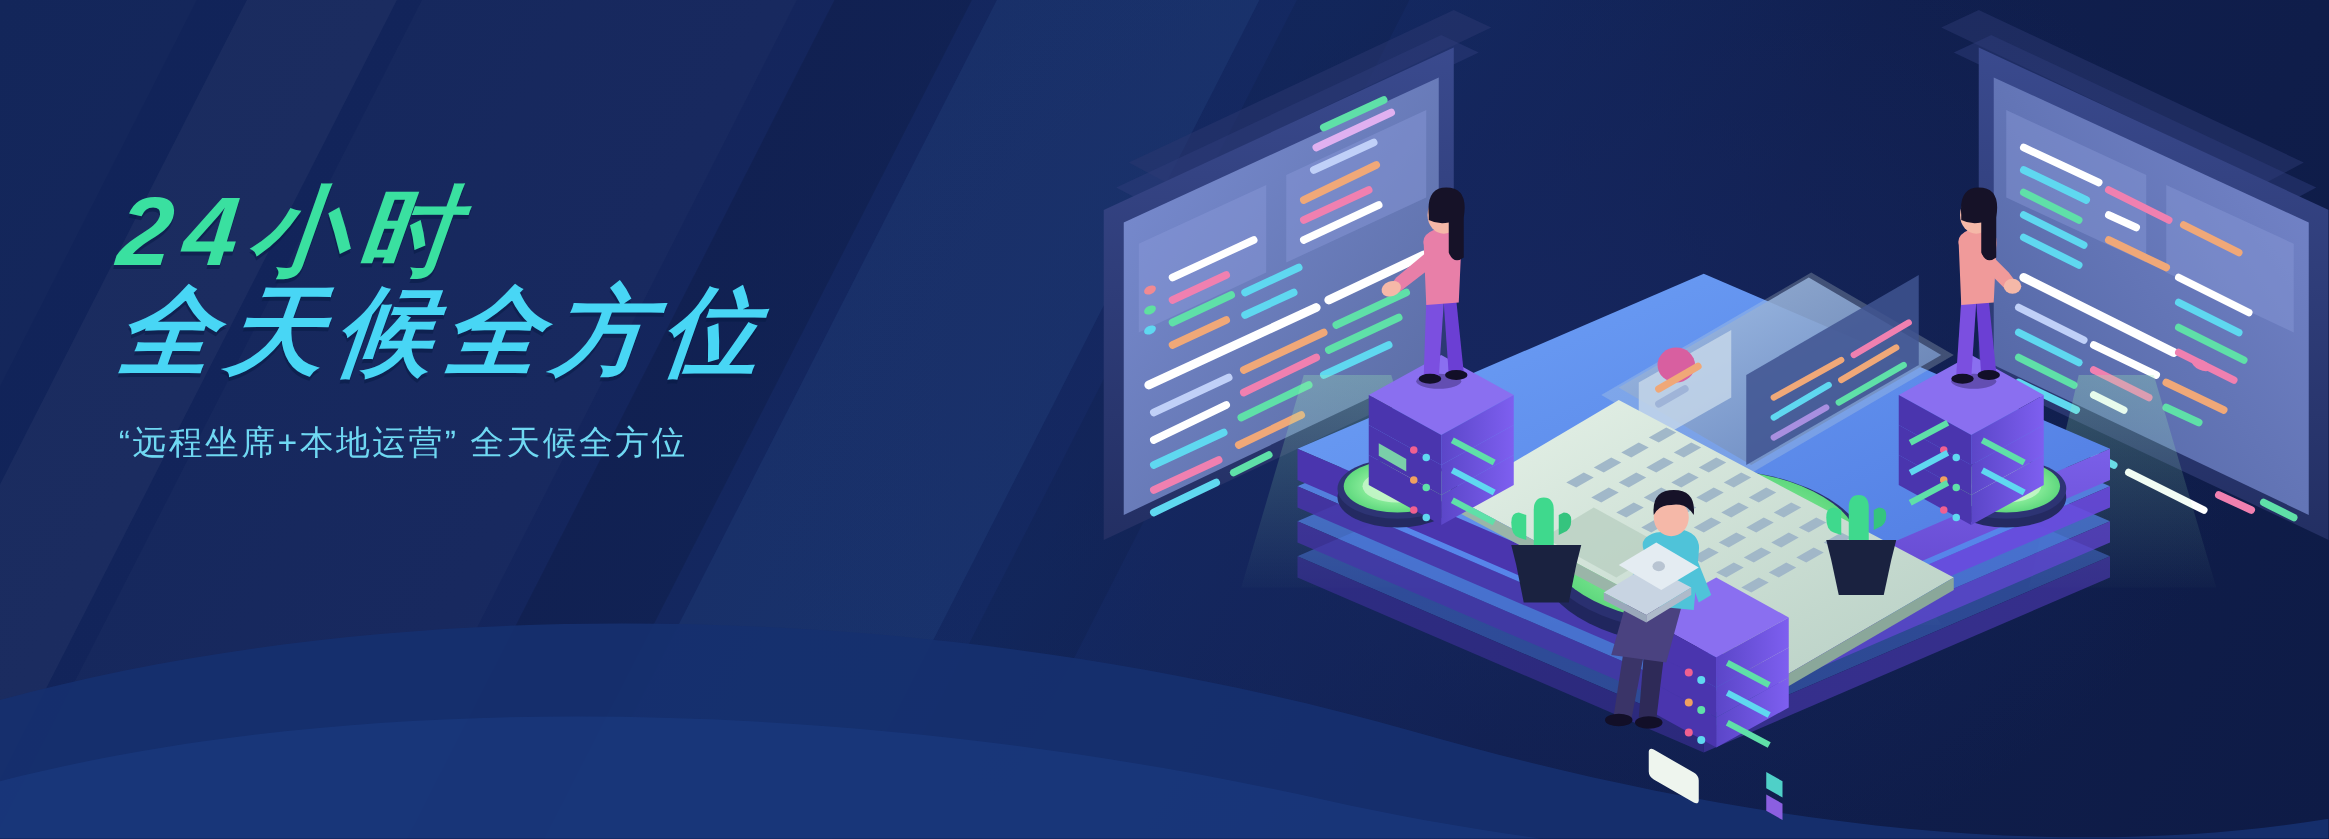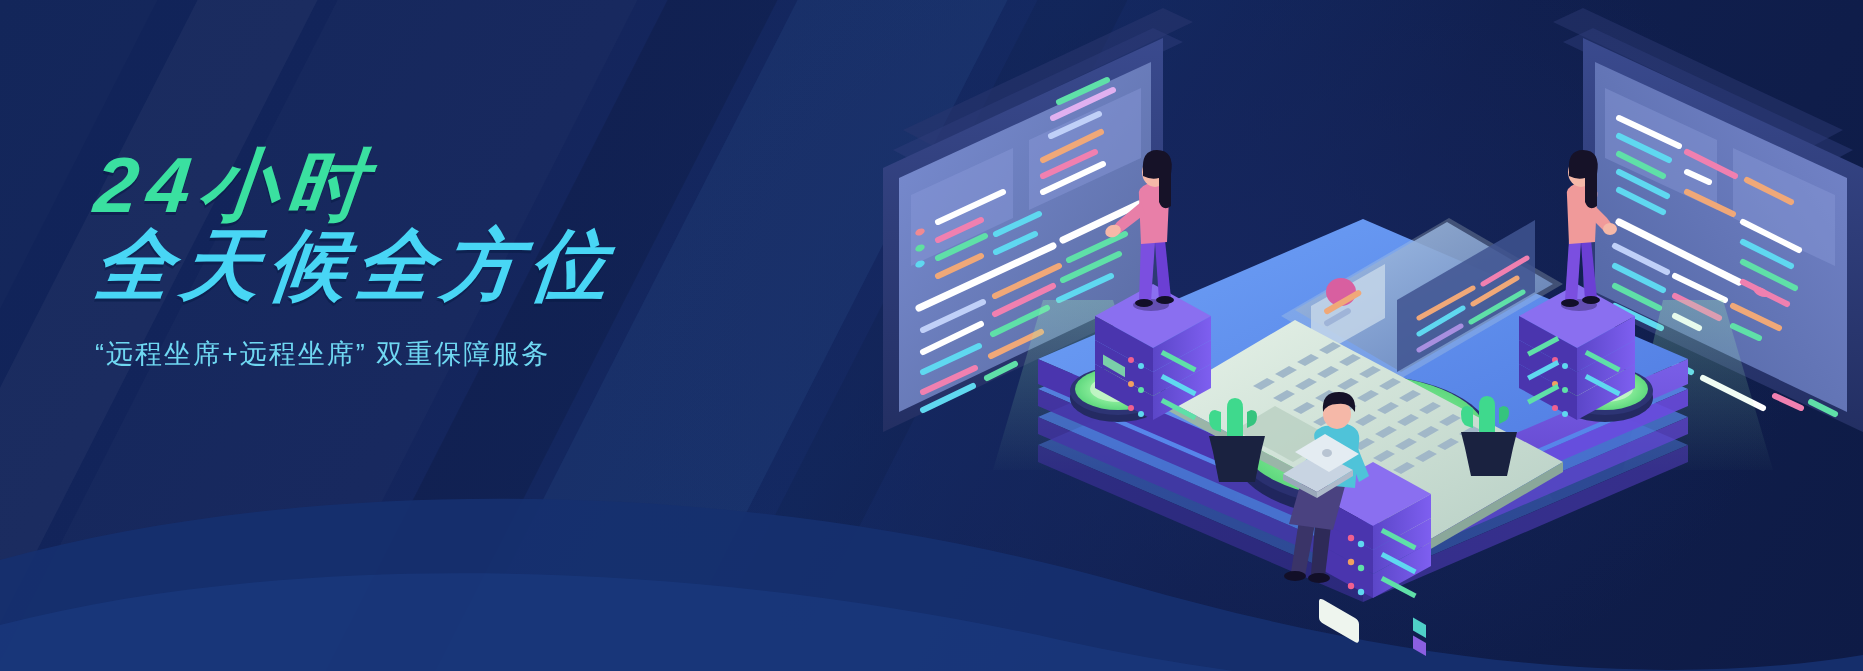--- a/index.html
+++ b/index.html
@@ -69,21 +69,21 @@
   </div>
 
   <svg class="wave" viewBox="0 0 1863 671" preserveAspectRatio="none">
     <path d="M0 560 C 330 470 760 480 1130 585 C 1400 662 1650 690 1863 655 L1863 671 L0 671 Z" fill="#16306f" opacity="0.92"></path>
     <path d="M0 625 C 300 548 700 560 1060 640 C 1330 700 1620 706 1863 680 L1863 671 L0 671 Z" fill="#1b3c84" opacity="0.55"></path>
   </svg>
 
   <div class="copy">
     <div class="headline hl-1">24小时</div>
     <div class="headline hl-2">全天候全方位</div>
-    <div class="subtitle">“远程坐席+远程坐席” 双重保障服务</div>
+    <div class="subtitle">“远程坐席+本地运营” 全天候全方位</div>
   </div>
 
   <div class="illo">
   <svg viewBox="0 0 1010 671" preserveAspectRatio="xMidYMid meet">
     <defs>
       <linearGradient id="gScreen" x1="0" y1="0" x2="1" y2="1">
         <stop offset="0" stop-color="#7b8ed4"></stop>
             <stop offset="1" stop-color="#57699f"></stop>
       </linearGradient>
       <linearGradient id="gScreenR" x1="1" y1="0" x2="0" y2="1">

